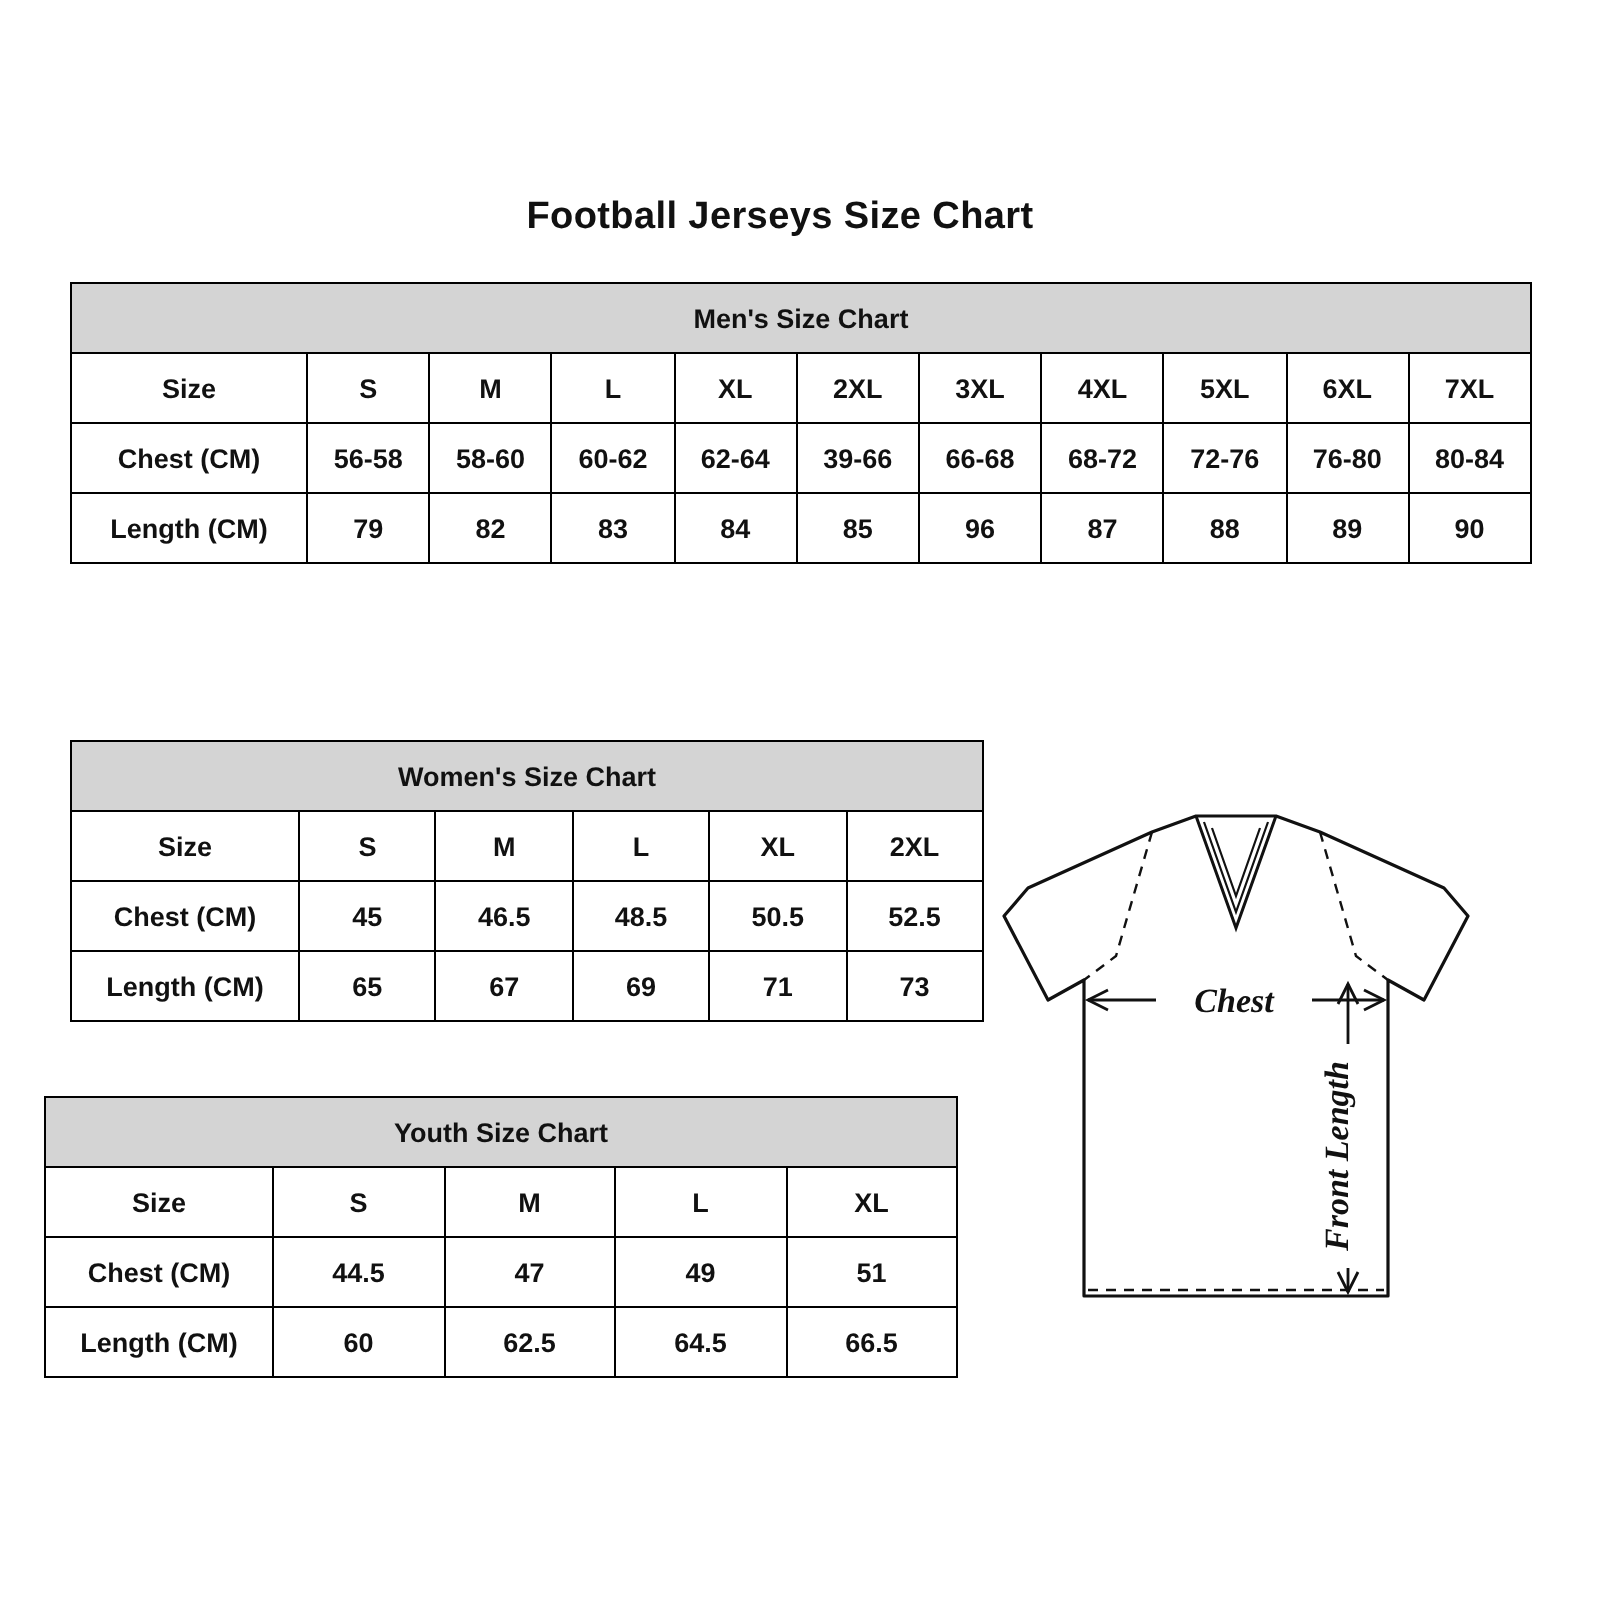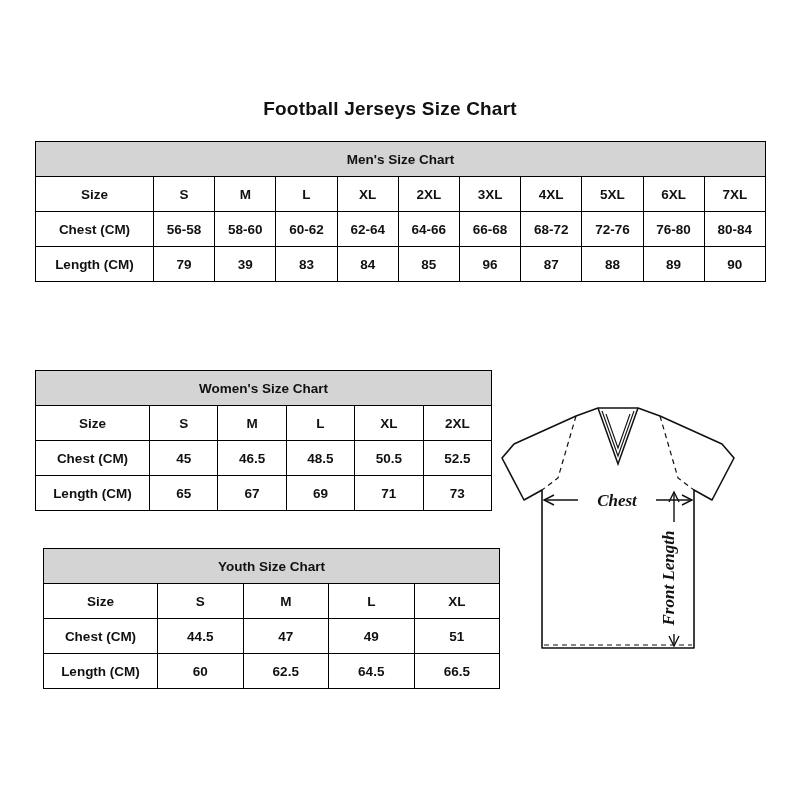--- a/index.html
+++ b/index.html
@@ -69,21 +69,21 @@
     left: 35px;
     top: 370px;
     width: 456px;
   }
   #women-table col.lab { width: 114px; }
   #women-table col.c   { width: 68.4px; }
 
   
   #youth-table {
     position: absolute;
-    left: 43px;
+    left: 22px;
     top: 548px;
     width: 456px;
   }
   #youth-table col.lab { width: 114px; }
   #youth-table col.c   { width: 85.5px; }
 
   
   #shirt-diagram {
     position: absolute;
     left: 498px;
@@ -137,31 +137,31 @@
       <td>5XL</td>
       <td>6XL</td>
       <td>7XL</td>
     </tr>
     <tr>
       <td class="rowlabel">Chest (CM)</td>
       <td>56-58</td>
       <td>58-60</td>
       <td>60-62</td>
       <td>62-64</td>
-      <td>64-66</td>
+      <td>39-66</td>
       <td>66-68</td>
       <td>68-72</td>
       <td>72-76</td>
       <td>76-80</td>
       <td>80-84</td>
     </tr>
     <tr>
       <td class="rowlabel">Length (CM)</td>
       <td>79</td>
-      <td>39</td>
+      <td>82</td>
       <td>83</td>
       <td>84</td>
       <td>85</td>
       <td>96</td>
       <td>87</td>
       <td>88</td>
       <td>89</td>
       <td>90</td>
     </tr>
   </tbody>

